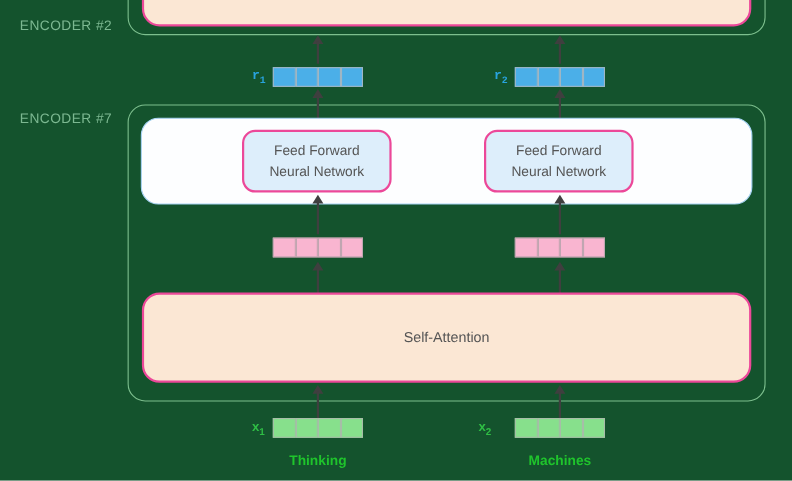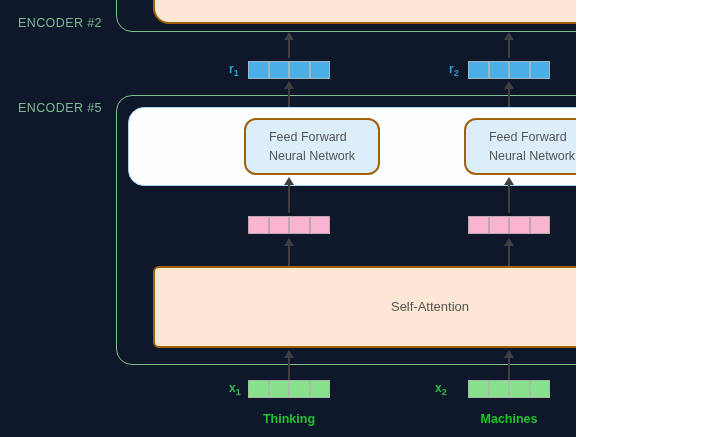--- a/index.html
+++ b/index.html
@@ -5,23 +5,23 @@
   html, body {
     margin: 0;
     padding: 0;
     background: #ffffff;
   }
   body {
     font-family: "Liberation Sans", sans-serif;
   }
   #canvas {
     position: relative;
-    width: 576px;
+    width: 720px;
     height: 437px;
-    background: #0f172a;
+    background: #14532d;
     overflow: hidden;
   }
 
   
   .encoder-box {
     position: absolute;
     border: 1.6px solid #7dbf8e;
     border-radius: 16px;
     background: transparent;
     box-sizing: border-box;
@@ -61,48 +61,48 @@
     border: 1.5px solid #a8d4f5;
     border-radius: 16px;
     background: #fdfeff;
     box-sizing: border-box;
   }
 
   
   .proc-box {
     position: absolute;
     box-sizing: border-box;
-    border: 2px solid #a16207;
+    border: 2px solid #ec4899;
     border-radius: 12px;
     display: flex;
     align-items: center;
     justify-content: center;
+    text-align: center;
     color: #555555;
     font-size: 12.5px;
     line-height: 1.45;
     font-family: "Liberation Sans", sans-serif;
-    margin-left: 24px;
   }
 
   .ffn-box {
     background: #ddeefb;
     width: 136px;
     height: 57px;
     top: 118px;
   }
   #ffn-box-1 { left: 220px; }
   #ffn-box-2 { left: 440px; }
 
   #selfattn-box {
     background: #fbe7d4;
     left: 129px;
     top: 266px;
     width: 554px;
     height: 82px;
-    border-radius: 6px;
+    border-radius: 16px;
     font-size: 13px;
   }
 
   #encoder2-inner-box {
     background: #fbe7d4;
     left: 129px;
     top: -60px;
     width: 554px;
     height: 84px;
     border-radius: 16px;
@@ -129,21 +129,21 @@
     position: absolute;
     font-size: 12px;
     font-weight: bold;
     font-family: "Liberation Sans", sans-serif;
     white-space: nowrap;
   }
   .vec-label sub {
     font-size: 9px;
     font-weight: bold;
   }
-  .label-blue  { color: #29a3dd; }
+  .label-blue  { color: #29a3dd; font-family: Liberation Mono, monospace; }
   .label-pink  { color: #f0689f; margin-left: 45px; }
   .label-green { color: #2fbe45; }
 
   
   #vec-r1 { left: 248px; top: 61px; }
   #vec-r2 { left: 468px; top: 61px; }
   #vec-z1 { left: 248px; top: 216px; }
   #vec-z2 { left: 468px; top: 216px; }
   #vec-x1 { left: 248px; top: 380px; }
   #vec-x2 { left: 468px; top: 380px; }
@@ -229,21 +229,21 @@
 
   <div id="lbl-r2" class="vec-label label-blue">r<sub>2</sub></div>
   <div id="vec-r2" class="vector vec-blue">
     <div class="cell"></div>
     <div class="cell"></div>
     <div class="cell"></div>
     <div class="cell"></div>
   </div>
 
   <div id="encoder1-box" class="encoder-box"></div>
-  <div id="encoder1-label" class="encoder-label">ENCODER #5</div>
+  <div id="encoder1-label" class="encoder-label">ENCODER #7</div>
 
   <div id="arr-mid-1" class="arrow col-a">
     <div class="head"></div>
     <div class="shaft"></div>
   </div>
   <div id="arr-mid-2" class="arrow col-b">
     <div class="head"></div>
     <div class="shaft"></div>
   </div>
 

